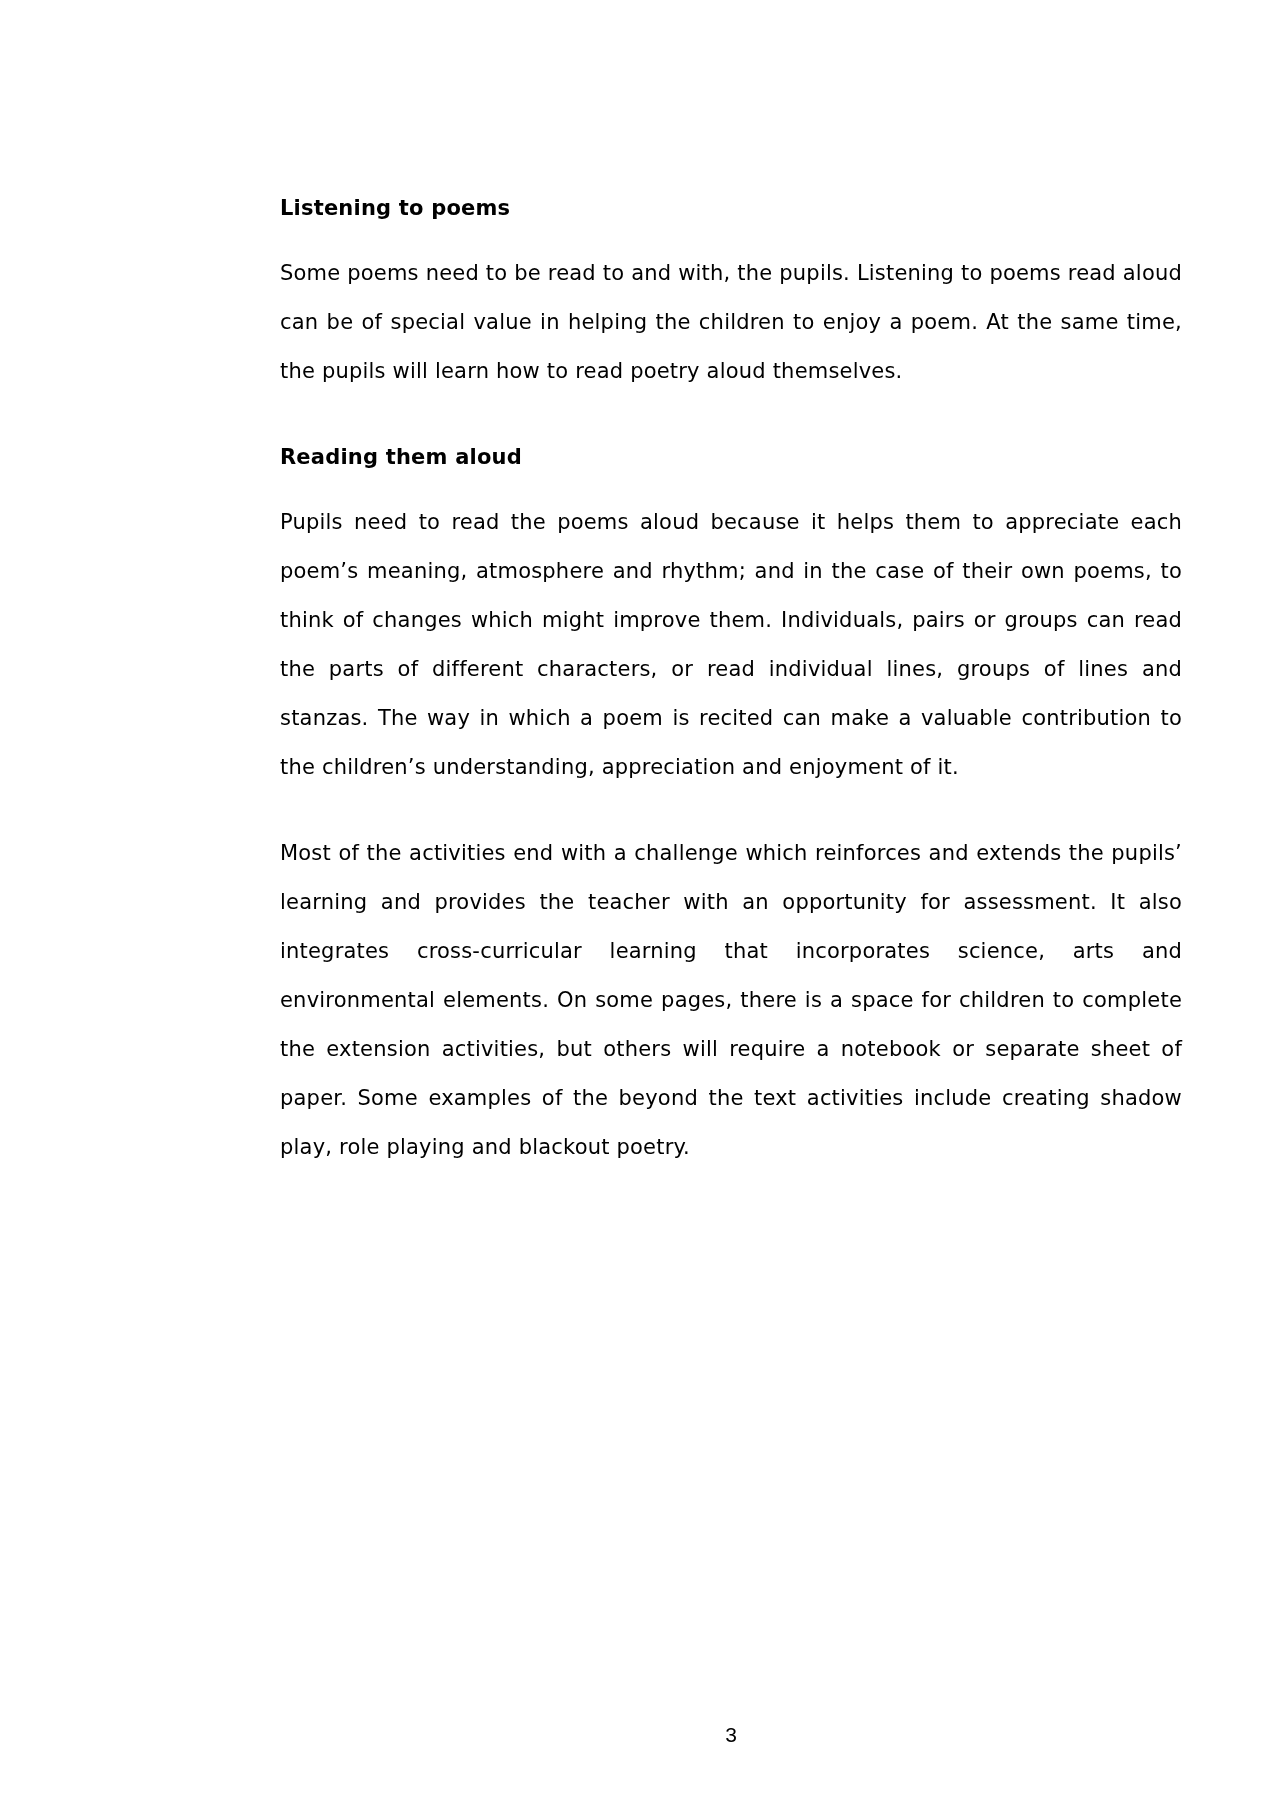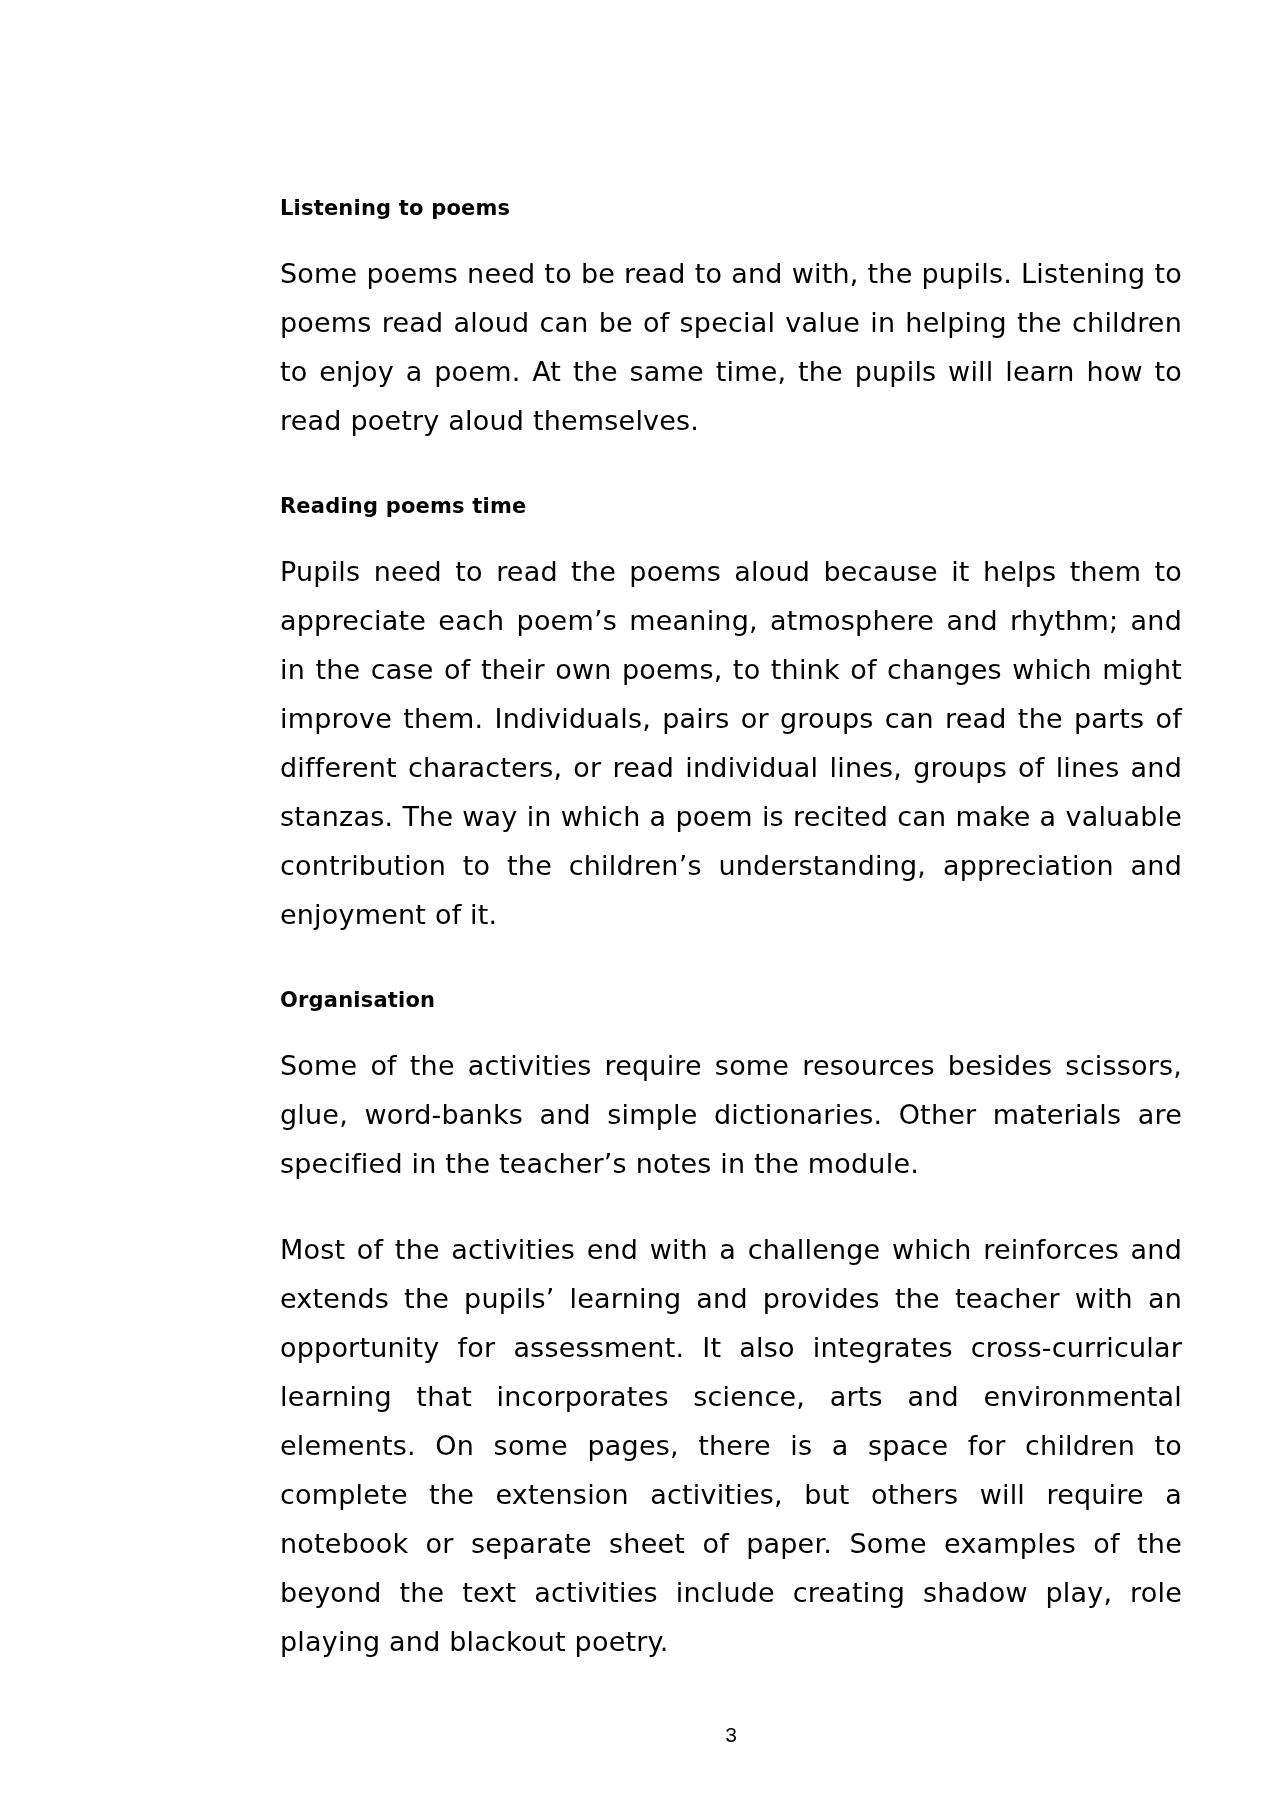--- a/index.html
+++ b/index.html
@@ -25,21 +25,21 @@
     margin-bottom: 37px;
   }
   .section-heading {
     font-size: 21px;
     font-weight: 700;
     line-height: 49px;
     letter-spacing: 0.2px;
     color: #000000;
   }
   .section-body {
-    font-size: 27px;
+    font-size: 21px;
     font-weight: 400;
     line-height: 49px;
     text-align: justify;
     letter-spacing: 0.2px;
     color: #000000;
   }
   .page-footer {
     position: absolute;
     left: 184px;
     top: 1659px;
@@ -57,28 +57,24 @@
 
 <div class="page">
   <div class="content">
 
     <section class="doc-section">
       <h2 class="section-heading">Listening to poems</h2>
       <p class="section-body">Some poems need to be read to and with, the pupils. Listening to poems read aloud can be of special value in helping the children to enjoy a poem. At the same time, the pupils will learn how to read poetry aloud themselves.</p>
     </section>
 
     <section class="doc-section">
-      <h2 class="section-heading">Reading poems time</h2>
+      <h2 class="section-heading">Reading them aloud</h2>
       <p class="section-body">Pupils need to read the poems aloud because it helps them to appreciate each poem’s meaning, atmosphere and rhythm; and in the case of their own poems, to think of changes which might improve them. Individuals, pairs or groups can read the parts of different characters, or read individual lines, groups of lines and stanzas. The way in which a poem is recited can make a valuable contribution to the children’s understanding, appreciation and enjoyment of it.</p>
     </section>
 
-    <section class="doc-section">
-      <h2 class="section-heading">Organisation</h2>
-      <p class="section-body">Some of the activities require some resources besides scissors, glue, word-banks and simple dictionaries. Other materials are specified in the teacher’s notes in the module.</p>
-    </section>
 
     <section class="doc-section">
       <p class="section-body">Most of the activities end with a challenge which reinforces and extends the pupils’ learning and provides the teacher with an opportunity for assessment. It also integrates cross-curricular learning that incorporates science, arts and environmental elements. On some pages, there is a space for children to complete the extension activities, but others will require a notebook or separate sheet of paper. Some examples of the beyond the text activities include creating shadow play, role playing and  blackout poetry.</p>
     </section>
 
   </div>
 
   <div class="page-footer">
     <span class="page-number">3</span>
   </div>

